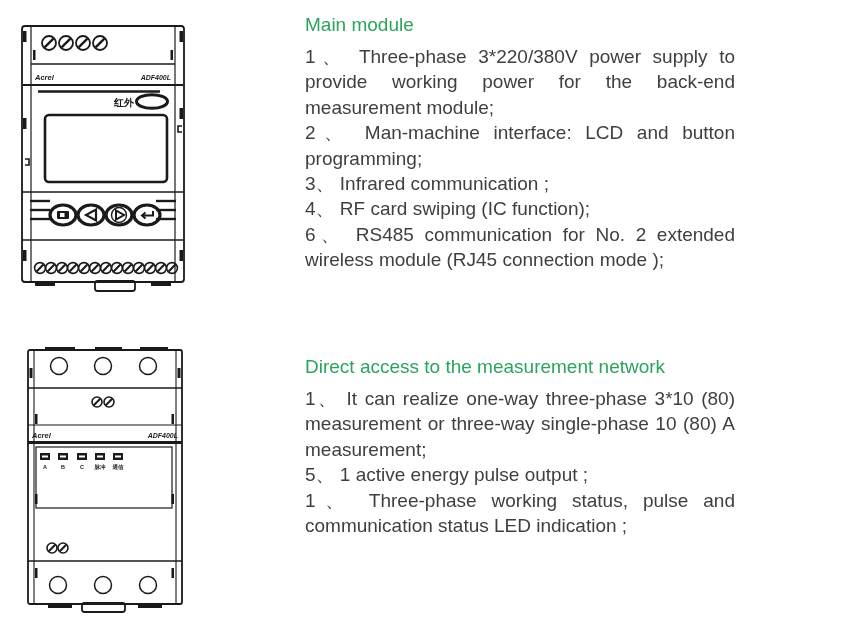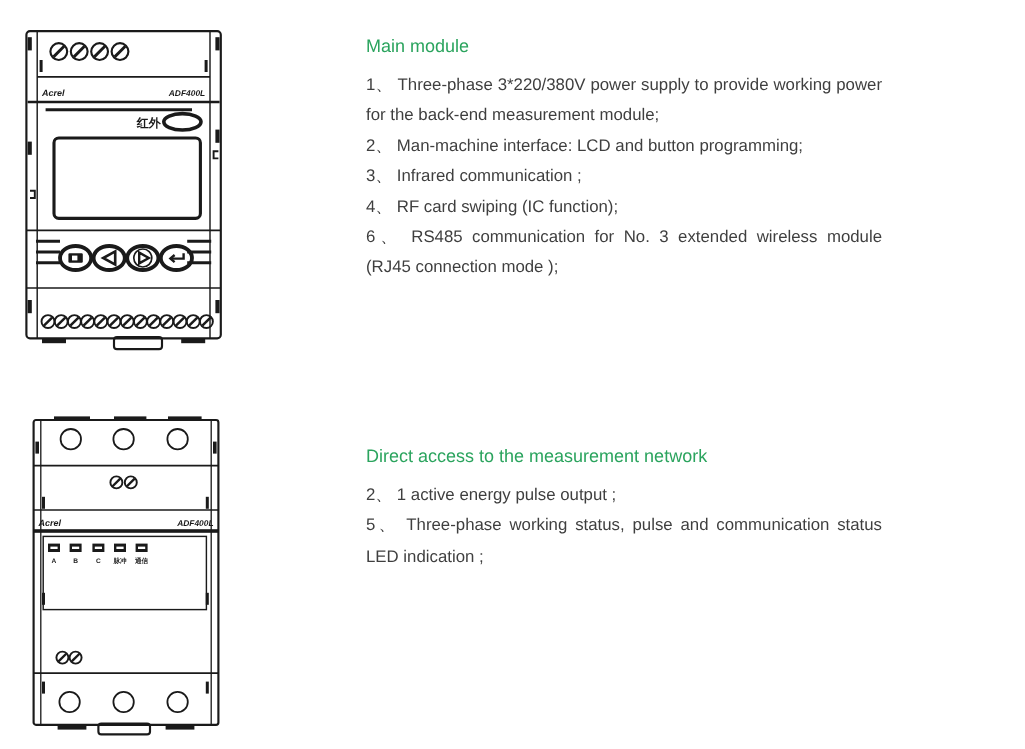--- a/index.html
+++ b/index.html
@@ -7,24 +7,24 @@
     width:854px;height:624px;background:#ffffff;position:relative;overflow:hidden;
     font-family:"Liberation Sans","DejaVu Sans",sans-serif;color:#3f3f3f;
   }
   .device-svg{position:absolute;}
   #dev1{left:16px;top:22px;}
   #dev2{left:24px;top:346px;}
   .text-section{position:absolute;left:305px;width:430px;}
   #sec-main{top:10px;}
   #sec-meas{top:352px;}
   .sec-heading{
-    font-size:15px;font-weight:400;color:#2ba45e;margin:18px 0 8px 0;line-height:22px;
+    font-size:19px;font-weight:400;color:#2ba45e;margin:4px 0 8px 0;line-height:22px;
   }
   .item{
-    font-size:14px;line-height:25.4px;margin:0;text-align:justify;color:#3f3f3f;
+    font-size:19px;line-height:25.4px;margin:0;text-align:justify;color:#3f3f3f;
   }
   
   .ln{stroke:#1a1a1a;fill:none;}
   .fl{fill:#1a1a1a;stroke:none;}
   .lbl{fill:#1a1a1a;font-family:"Liberation Sans","DejaVu Sans",sans-serif;font-weight:bold;}
   .brand{font-style:italic;}
 </style>
 </head>
 <body>
 
@@ -234,20 +234,21 @@
     <rect x="58" y="257" width="43" height="9" rx="2.5" class="ln" stroke-width="1.8"></rect>
   </g>
 </svg>
 
 <div id="sec-main" class="text-section">
   <h2 class="sec-heading">Main module</h2>
   <p class="item">1、 Three-phase 3*220/380V power supply to provide working power for the back-end measurement module;</p>
   <p class="item">2、 Man-machine interface: LCD and button programming;</p>
   <p class="item">3、 Infrared communication ;</p>
   <p class="item">4、 RF card swiping (IC function);</p>
-  <p class="item">6、 RS485 communication for No. 3 extended wireless module (RJ45 connection mode );</p>
+  <p class="item">6、 RS485 communication for No. 2 extended wireless module (RJ45 connection mode );</p>
 </div>
 
 <div id="sec-meas" class="text-section">
   <h2 class="sec-heading">Direct access to the measurement network</h2>
-  <p class="item">2、 1 active energy pulse output ;</p>
-  <p class="item">5、 Three-phase working status, pulse and communication status LED indication ;</p>
+  <p class="item">1、 It can realize one-way three-phase 3*10 (80) measurement or three-way single-phase 10 (80) A measurement;</p>
+  <p class="item">5、 1 active energy pulse output ;</p>
+  <p class="item">1、 Three-phase working status, pulse and communication status LED indication ;</p>
 </div>
 
 </body></html>

